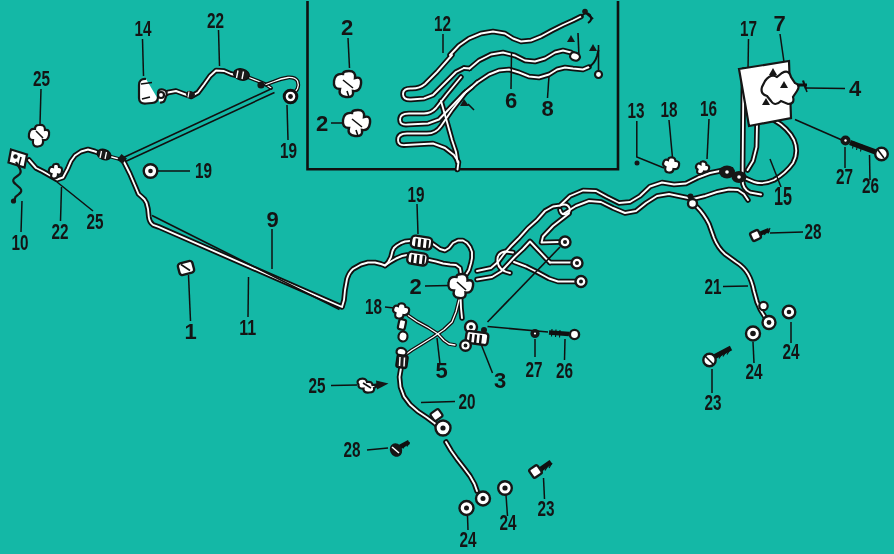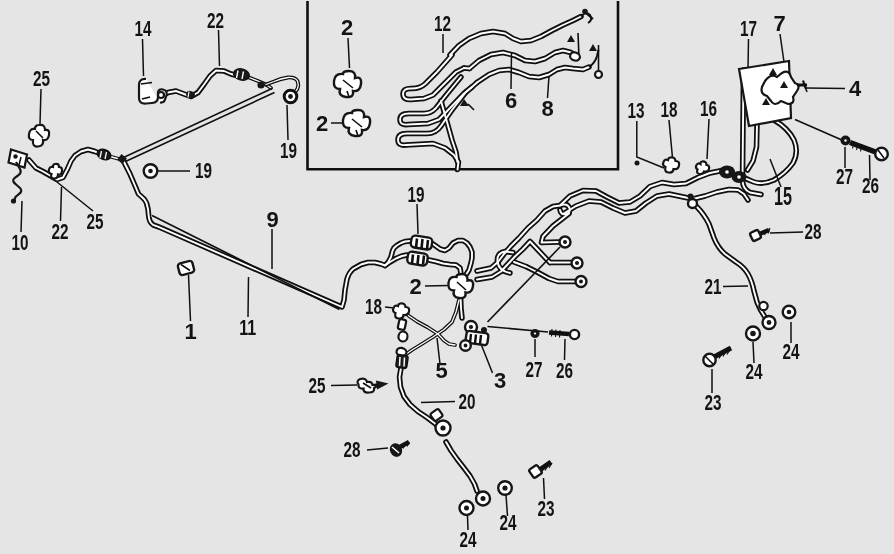--- a/index.html
+++ b/index.html
@@ -1,16 +1,16 @@
 <!DOCTYPE html>
 <html><head>
 <meta charset="utf-8">
 <style>
 html,body{margin:0;padding:0;background:#fff;}
-#wrap{width:894px;height:554px;position:relative;background:#e5e5e5;overflow:hidden;}
+#wrap{width:894px;height:554px;position:relative;background:#14b8a6;overflow:hidden;}
 svg{display:block}
 .to{fill:none;stroke:#101010;stroke-width:5.5;stroke-linejoin:round;stroke-linecap:round}
 .ti{fill:none;stroke:#fff;stroke-width:1.9;stroke-linejoin:round;stroke-linecap:round}
 .t2o{fill:none;stroke:#101010;stroke-width:3.8;stroke-linejoin:round;stroke-linecap:round}
 .t2i{fill:none;stroke:#fff;stroke-width:1.3;stroke-linejoin:round;stroke-linecap:round}
 .ln{fill:none;stroke:#101010;stroke-width:1.6}
 .pt{stroke:#161616;stroke-width:2.4;fill:#fff}
 .pt2{stroke:#161616;stroke-width:2.2;fill:#fff}
 .bk{fill:#161616;stroke:none}
 .lb{font:bold 22px "Liberation Sans",sans-serif;fill:#141414;text-anchor:middle}

